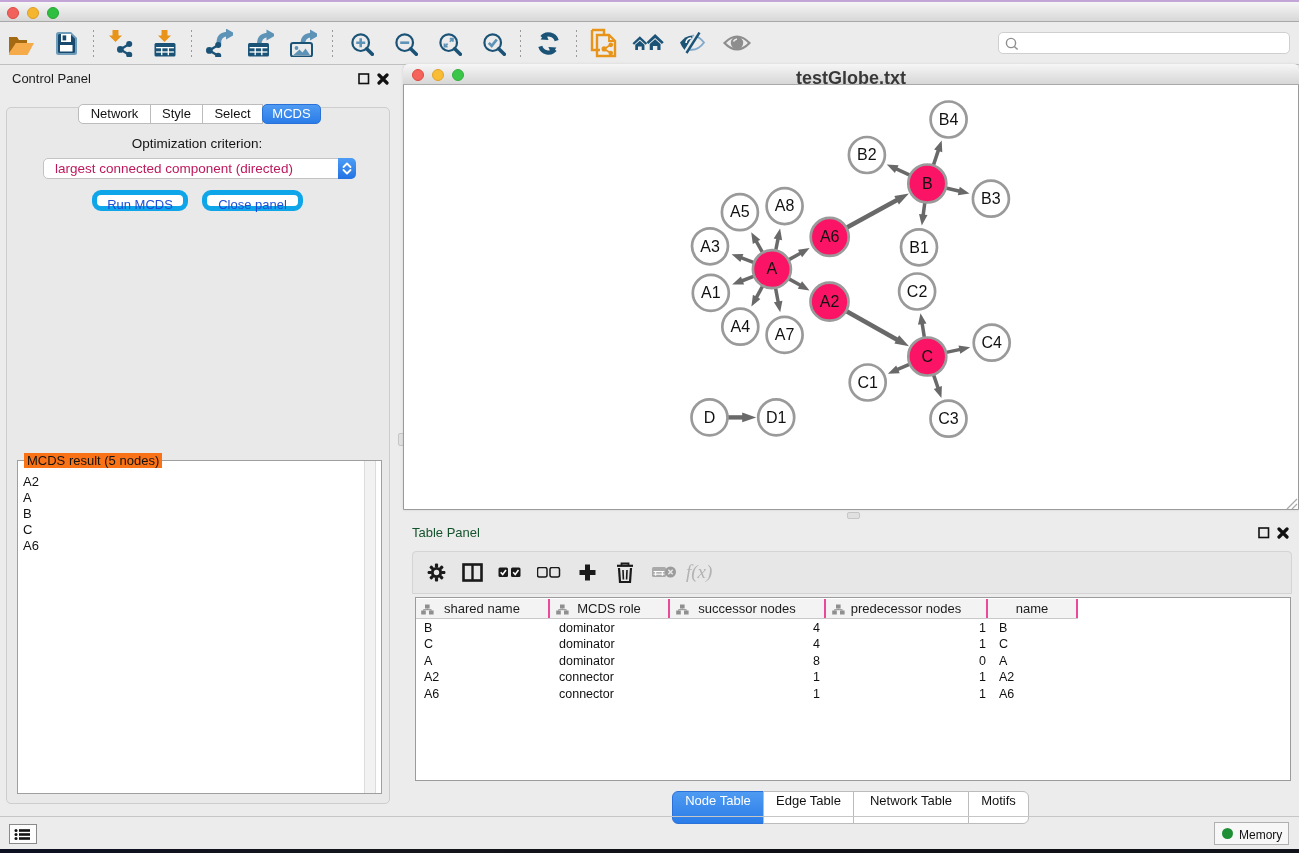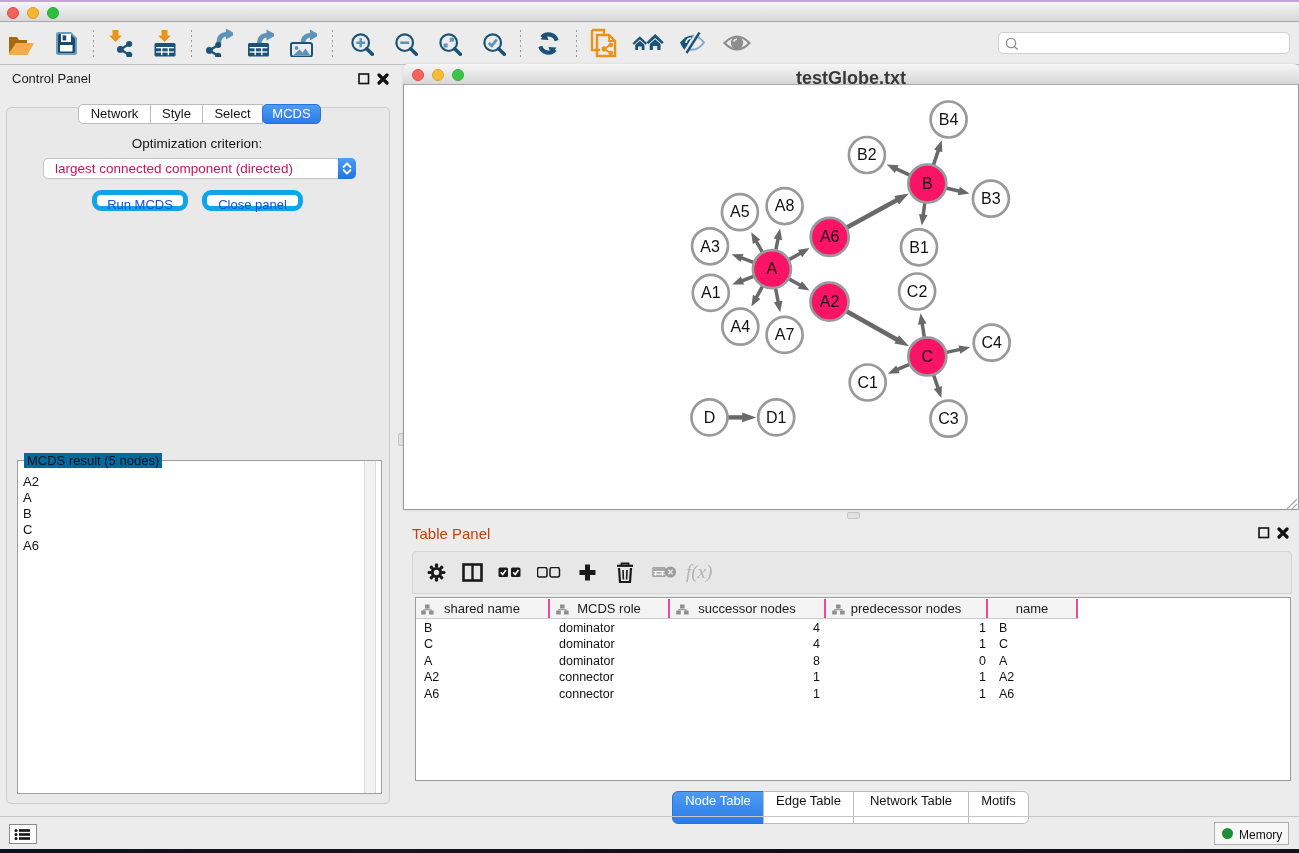--- a/index.html
+++ b/index.html
@@ -164,21 +164,21 @@
 <div class="abs" style="left:338px;top:158px;width:18px;height:21px;background:linear-gradient(#4d9df6,#2272e4);border-radius:0 5px 5px 0;"></div>
 <svg class="abs" style="left:340px;top:161px" width="14" height="15">
       <path d="M3.5 6 L7 2.5 L10.5 6" fill="none" stroke="#fff" stroke-width="1.8" stroke-linecap="round" stroke-linejoin="round"></path>
       <path d="M3.5 9 L7 12.5 L10.5 9" fill="none" stroke="#fff" stroke-width="1.8" stroke-linecap="round" stroke-linejoin="round"></path>
     </svg>
 
 <div class="btn" style="left:92px;top:190px;width:96px;height:21px;line-height:19px;">Run MCDS</div>
 <div class="btn" style="left:202px;top:190px;width:101px;height:21px;line-height:19px;">Close panel</div>
 
 <div class="abs" style="left:17px;top:460px;width:365px;height:334px;border:1px solid #9f9f9f;background:#fff;"></div>
-<div class="abs" style="left:24px;top:453px;background:#0369a1;padding:0 3px;font-size:13px;color:#141414;">MCDS result (5 nodes)</div>
+<div class="abs" style="left:24px;top:453px;background:#f97316;padding:0 3px;font-size:13px;color:#141414;">MCDS result (5 nodes)</div>
 <div class="abs" style="left:364px;top:461px;width:12px;height:332px;background:#f2f2f2;border-left:1px solid #dcdcdc;border-right:1px solid #dcdcdc;"></div>
 <div class="abs" style="left:23px;top:474px;font-size:13px;color:#111;line-height:16px;">A2<br>A<br>B<br>C<br>A6</div>
 
 <div class="abs" style="left:398px;top:433px;width:7px;height:13px;background:#e0e0e0;border:1px solid #c6c6c6;border-radius:2px;"></div>
 <div class="abs" style="left:847px;top:512px;width:13px;height:7px;background:#e0e0e0;border:1px solid #c6c6c6;border-radius:2px;"></div>
 
 <div class="abs" style="left:403px;top:64px;width:896px;height:446px;background:#fff;border:1px solid #9a9a9a;border-radius:5px 5px 0 0;box-shadow:0 0 3px rgba(0,0,0,0.10);"></div>
 <div class="titlebar" style="left:403px;top:64px;width:896px;height:21px;border-radius:5px 5px 0 0;"></div>
 <div class="abs" style="left:403px;top:68px;width:896px;text-align:center;font-size:18px;font-weight:bold;color:#383838;">testGlobe.txt</div>
 <div class="tl" style="left:412px;top:69px;background:#f4645c;border:1px solid #df4a40;"></div>
@@ -263,21 +263,21 @@
 <text x="544.5" y="337.9" text-anchor="middle" font-family="Liberation Sans, sans-serif" font-size="16" fill="#111">C3</text>
 <circle cx="305.5" cy="331.4" r="18.0" fill="#ffffff" stroke="#9a9a9a" stroke-width="2.7"></circle>
 <text x="305.5" y="336.6" text-anchor="middle" font-family="Liberation Sans, sans-serif" font-size="16" fill="#111">D</text>
 <circle cx="372.2" cy="331.4" r="18.0" fill="#ffffff" stroke="#9a9a9a" stroke-width="2.7"></circle>
 <text x="372.2" y="336.6" text-anchor="middle" font-family="Liberation Sans, sans-serif" font-size="16" fill="#111">D1</text>
 </svg>
 <svg class="abs" style="left:1284px;top:496px" width="14" height="14">
       <path d="M13 3 L3 13 M13 8 L8 13" stroke="#a9a9a9" stroke-width="1.3"></path>
     </svg>
 
-<div class="abs" style="left:412px;top:525px;font-size:15px;color:#c2410c;">Table Panel</div>
+<div class="abs" style="left:412px;top:525px;font-size:13px;color:#14532d;">Table Panel</div>
 <svg class="abs" style="left:1258px;top:527px" width="32" height="12">
       <rect x="1" y="1" width="9.5" height="9.5" fill="none" stroke="#111" stroke-width="1.6"></rect>
       <path d="M21 2 L29 10 M29 2 L21 10" stroke="#111" stroke-width="3.2" stroke-linecap="round"></path>
     </svg>
 
 <div class="abs" style="left:412px;top:551px;width:880px;height:43px;background:#e7e7e7;border:1px solid #d4d4d4;border-radius:4px 4px 0 0;"></div>
 <svg class="abs" style="left:427px;top:563px" width="19" height="19">
       <g fill="#1a1a1a">
         <circle cx="9.5" cy="9.5" r="5.6"></circle>
         <rect x="7.9" y="0.6" width="3.2" height="4" rx="1" transform="rotate(0 9.5 9.5)"></rect>

